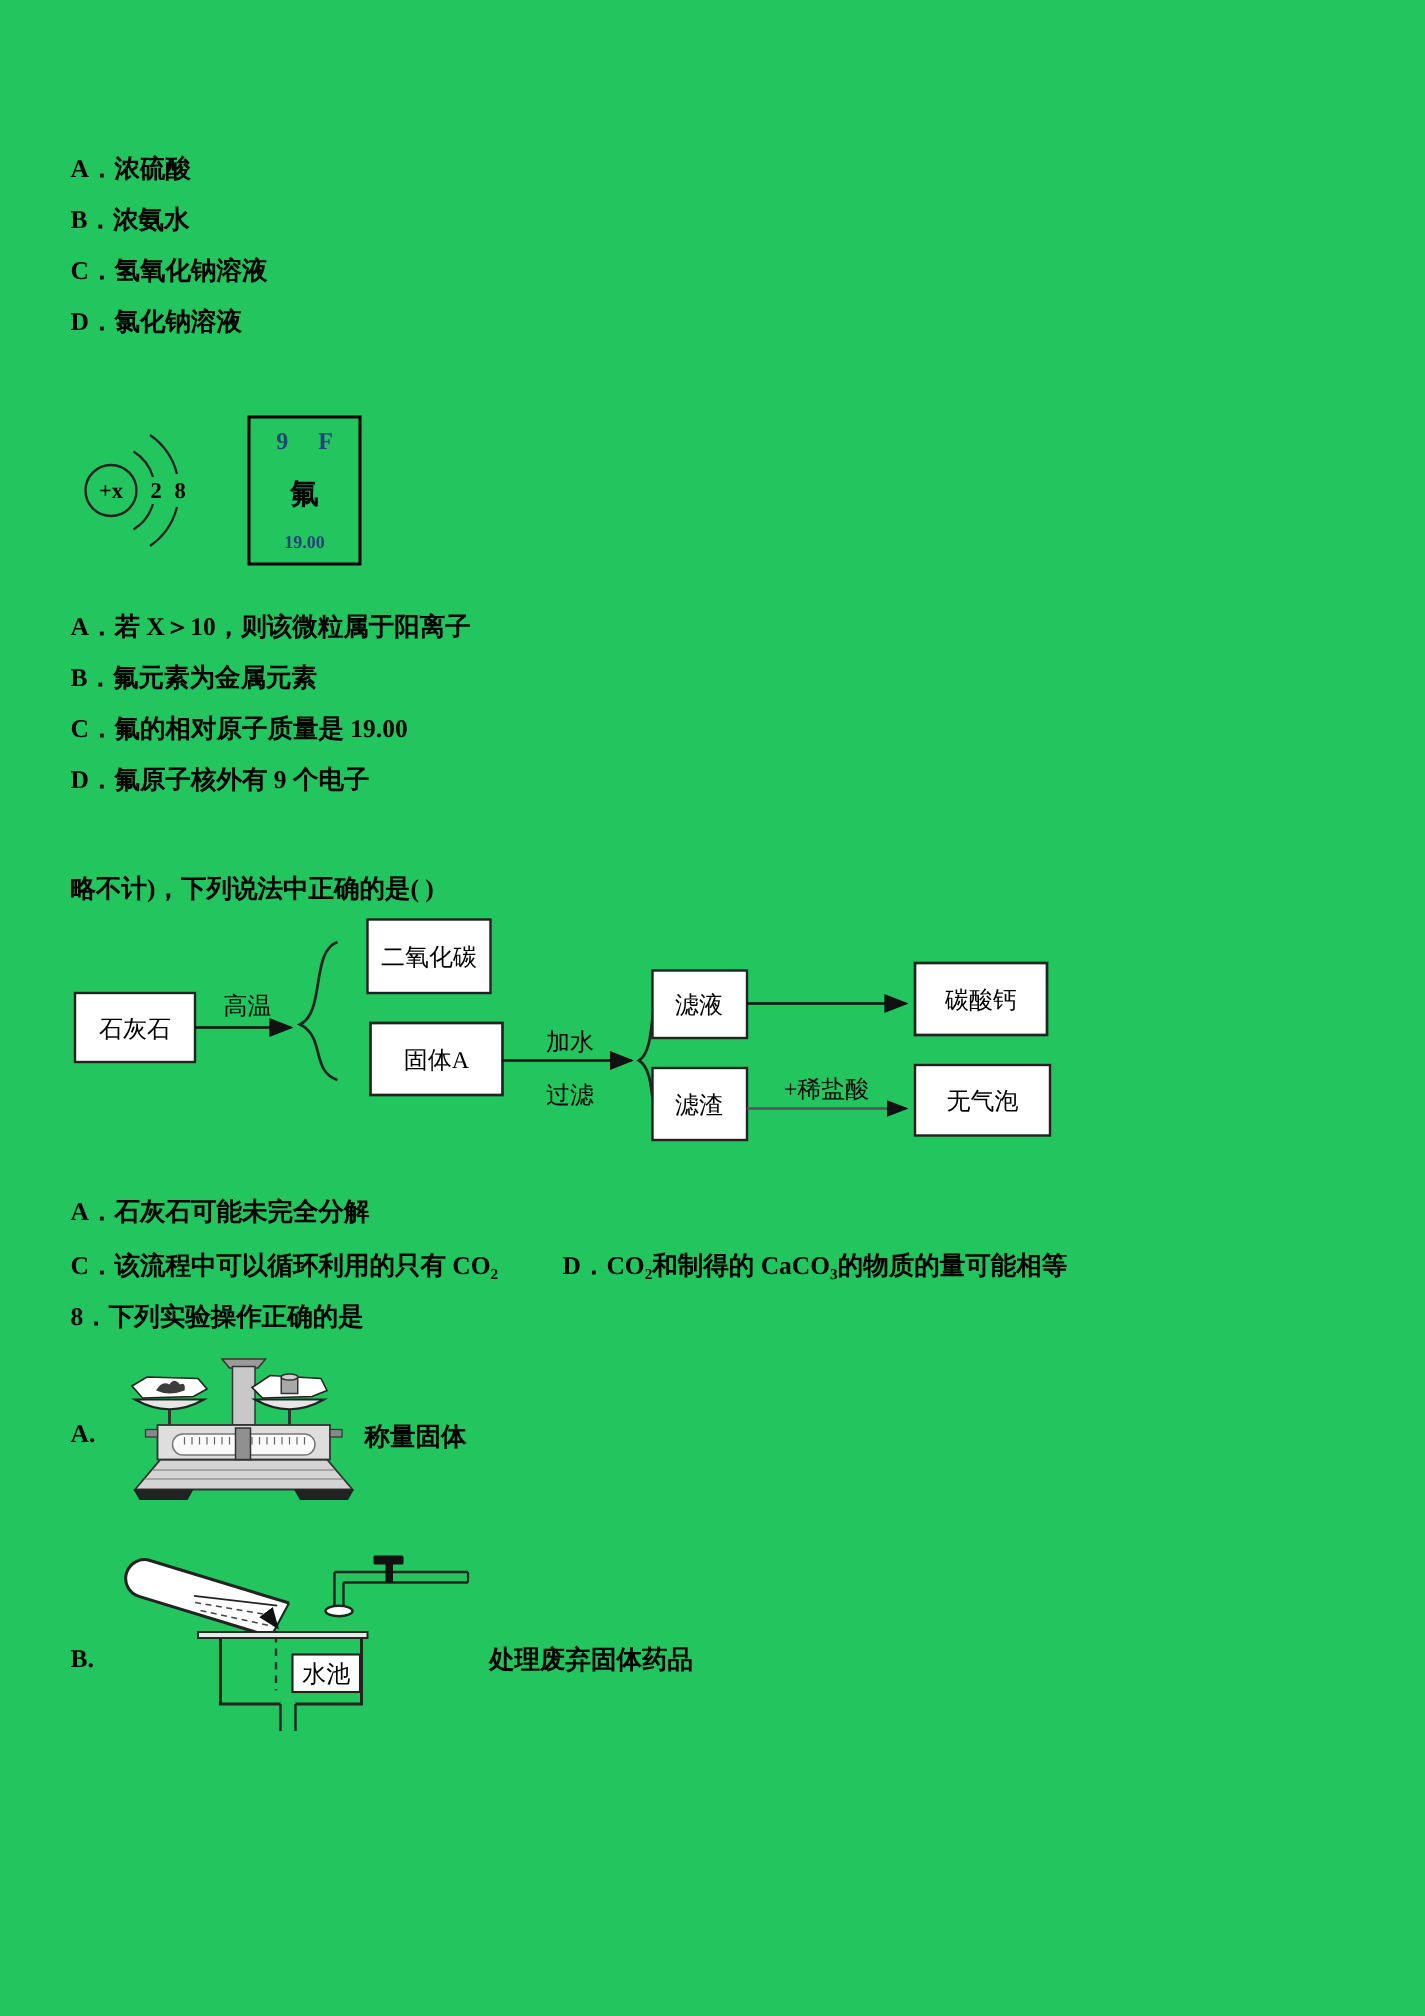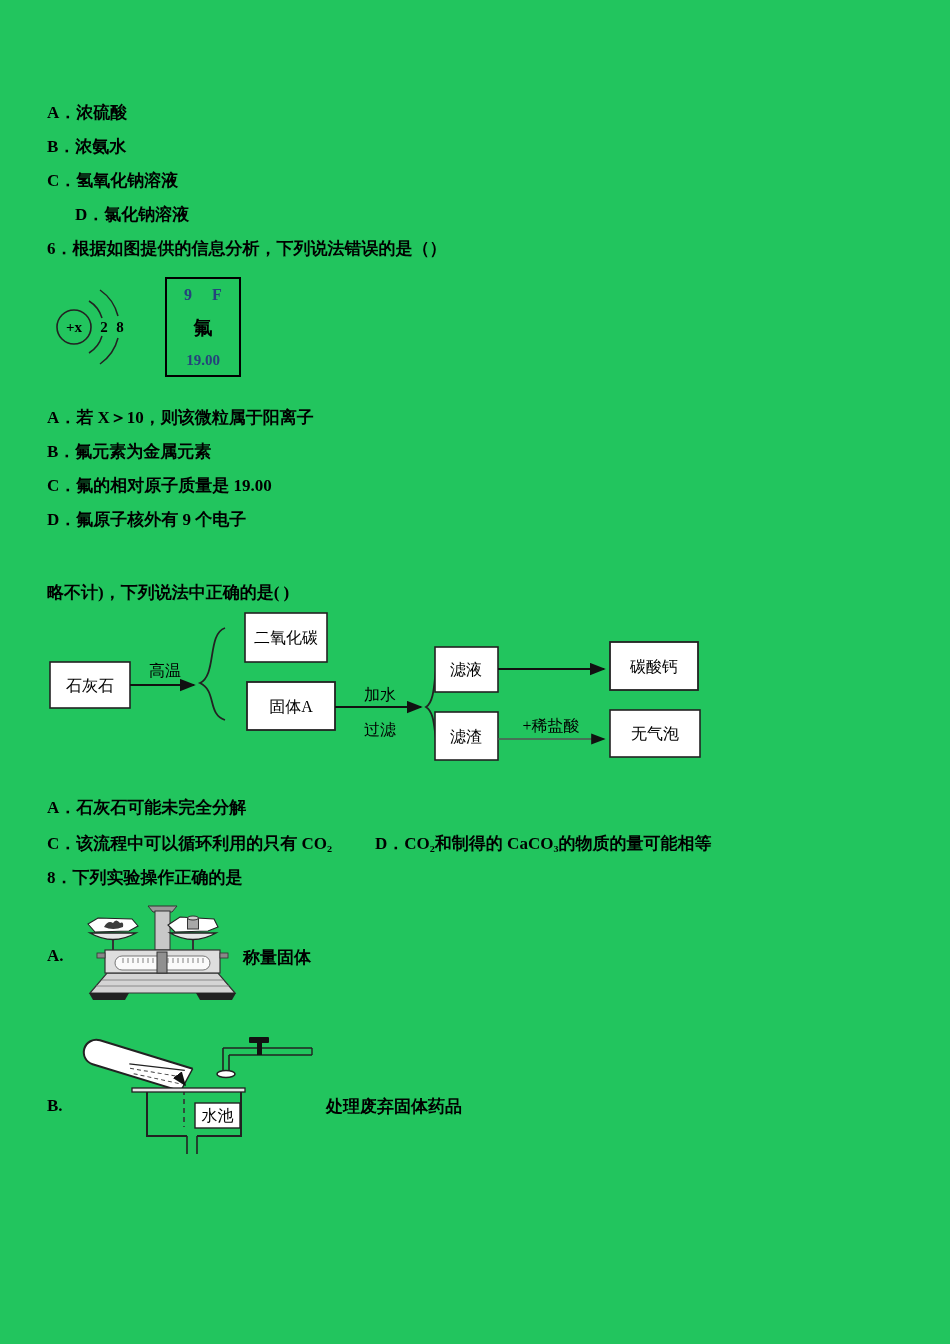--- a/index.html
+++ b/index.html
@@ -5,36 +5,35 @@
   html,body{margin:0;padding:0;}
   body{width:950px;height:1344px;background:#ffffff;position:relative;
        font-family:"Liberation Serif","DejaVu Sans",serif;color:#000;}
   .page{position:absolute;left:0;top:0;width:950px;height:1344px;background:#22c55e;overflow:hidden;}
   .t{position:absolute;white-space:nowrap;font-weight:bold;font-size:17px;line-height:20px;color:#000;}
   .elementbox{position:absolute;left:165px;top:277px;width:76px;height:100px;border:2px solid #000;
       box-sizing:border-box;display:flex;flex-direction:column;justify-content:space-between;align-items:center;
       padding:7px 0 6px 0;}
   .elementbox .row{display:flex;gap:20px;font-size:16px;font-weight:bold;color:#26427c;}
   .elementbox .name{font-size:19px;font-weight:bold;color:#000;}
-  .elementbox .mass{font-size:15px;font-weight:bold;color:#26427c;}
+  .elementbox .mass{font-size:12px;font-weight:bold;color:#26427c;}
   svg{position:absolute;overflow:visible;}
   svg text{font-family:"Liberation Serif","DejaVu Sans",serif;}
   .flowtext{font-size:16px;}
 </style>
 </head>
 <body>
 
 <div class="page">
 
   <div class="t" style="left:47px;top:103px;">A．浓硫酸</div>
   <div class="t" style="left:47px;top:137px;">B．浓氨水</div>
   <div class="t" style="left:47px;top:171px;">C．氢氧化钠溶液</div>
-  <div class="t" style="left:47px;top:205px;margin-left:28px;">D．氯化钠溶液</div>
+  <div class="t" style="left:47px;top:205px;">D．氯化钠溶液</div>
 
-  <div class="t" style="left:47px;top:239px;">6．根据如图提供的信息分析，下列说法错误的是（）</div>
 
   <svg style="left:48px;top:278px;" width="120" height="100" viewBox="0 0 120 100">
     <circle cx="26" cy="49" r="17" fill="none" stroke="#222" stroke-width="1.6"></circle>
     <text x="26" y="54" text-anchor="middle" font-size="15" font-weight="bold">+x</text>
     <path d="M41,23 A30,30 0 0 1 54,40" fill="none" stroke="#222" stroke-width="1.5"></path>
     <path d="M54,58 A30,30 0 0 1 41,75" fill="none" stroke="#222" stroke-width="1.5"></path>
     <path d="M52,12 A45,45 0 0 1 70,38" fill="none" stroke="#222" stroke-width="1.5"></path>
     <path d="M70,60 A45,45 0 0 1 52,86" fill="none" stroke="#222" stroke-width="1.5"></path>
     <text x="56" y="54" text-anchor="middle" font-size="15" font-weight="bold">2</text>
     <text x="72" y="54" text-anchor="middle" font-size="15" font-weight="bold">8</text>

